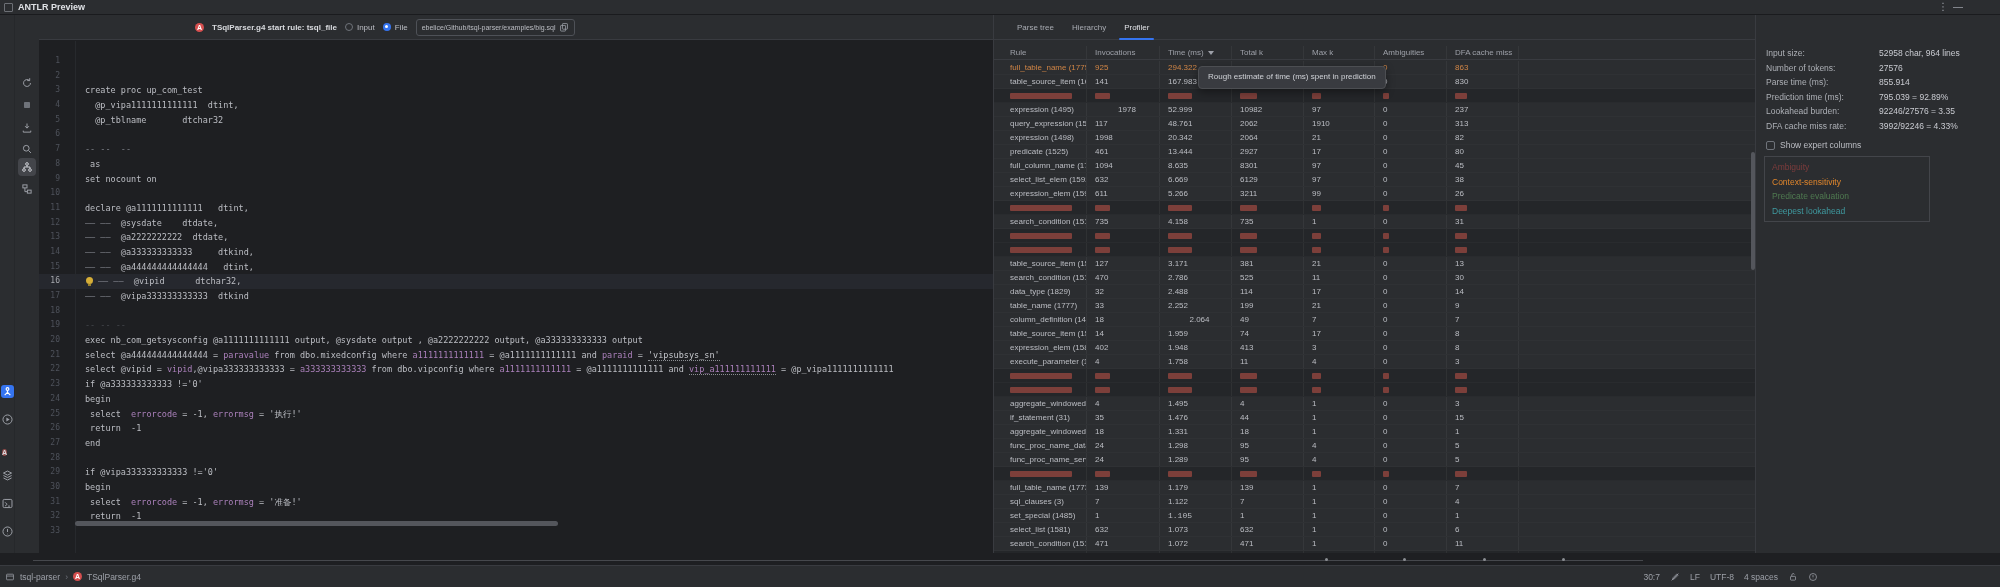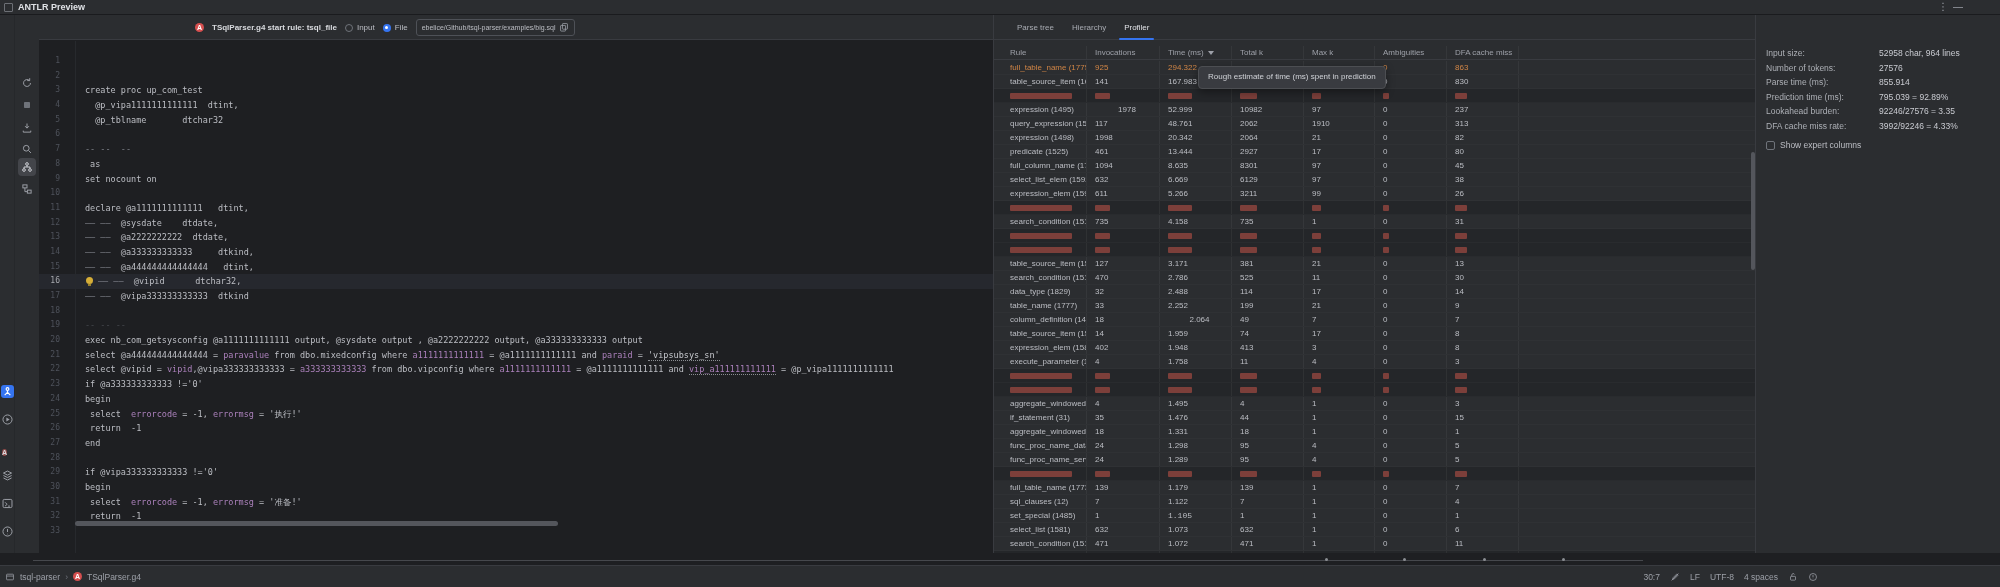--- a/index.html
+++ b/index.html
@@ -25,21 +25,21 @@
   .strip{position:absolute;left:15px;top:15px;width:24px;height:538px;background:#2b2d30;}
   .strip-icon{position:absolute;left:6px;width:12px;height:12px;color:#9da0a8;}
   .strip-icon.sel{left:3px;width:18px;height:18px;background:#43454a;border-radius:4px;display:flex;align-items:center;justify-content:center;}
 
   
   .etoolbar{position:absolute;left:39px;top:15px;width:954px;height:25px;background:#2b2d30;border-bottom:1px solid #393b40;box-sizing:border-box;}
   .etools{position:absolute;left:156px;top:3px;height:18px;display:flex;align-items:center;gap:8px;}
   .abadge{width:9px;height:9px;border-radius:50%;background:#d64f4f;position:relative;flex:none;}
   .abadge::after{content:"A";position:absolute;left:0;top:0;width:9px;height:9px;color:#fff;font-size:7px;font-weight:bold;line-height:9px;text-align:center;}
   .grammar-label{font-size:8px;font-weight:bold;color:#d8dade;white-space:nowrap;}
-  .radio-group{display:flex;align-items:flex-end;gap:4px;font-size:8px;color:#bcbec4;}
+  .radio-group{display:flex;align-items:flex-start;gap:4px;font-size:8px;color:#bcbec4;}
   .radio{width:8px;height:8px;border-radius:50%;box-sizing:border-box;flex:none;}
   .radio.off{border:1px solid #6f737a;}
   .radio.on{background:#3574f0;position:relative;}
   .radio.on::after{content:"";position:absolute;left:2.5px;top:2.5px;width:3px;height:3px;border-radius:50%;background:#fff;}
   .path-box{display:flex;align-items:center;gap:4px;height:15px;padding:0 5px;border:1px solid #4e5157;border-radius:3px;background:#2b2d30;font-size:7px;color:#bcbec4;white-space:nowrap;}
 
   
   .editor{position:absolute;left:39px;top:41px;width:954px;height:512px;background:#1e1f22;overflow:hidden;
           font-family:"DejaVu Sans Mono",monospace;font-size:8.5px;}
   .code{position:absolute;left:46px;top:13px;right:0;}
@@ -710,21 +710,21 @@
           <span class="tc first" style="width: 93px;">full_table_name (1773)</span>
           <span class="tc" style="width: 73px;">139</span>
           <span class="tc" style="width: 72px;">1.179</span>
           <span class="tc" style="width: 72px;">139</span>
           <span class="tc" style="width: 71px;">1</span>
           <span class="tc" style="width: 72px;">0</span>
           <span class="tc" style="width: 72px;">7</span>
           <span class="tc fill" style="flex: 1 1 0%;"></span>
         </div>
         <div class="trow ">
-          <span class="tc first" style="width: 93px;">sql_clauses (12)</span>
+          <span class="tc first" style="width: 93px;">sql_clauses (3)</span>
           <span class="tc" style="width: 73px;">7</span>
           <span class="tc" style="width: 72px;">1.122</span>
           <span class="tc" style="width: 72px;">7</span>
           <span class="tc" style="width: 71px;">1</span>
           <span class="tc" style="width: 72px;">0</span>
           <span class="tc" style="width: 72px;">4</span>
           <span class="tc fill" style="flex: 1 1 0%;"></span>
         </div>
         <div class="trow ">
           <span class="tc first" style="width: 93px;">set_special (1485)</span>
@@ -796,20 +796,26 @@
         </div>
         <div class="srow">
           <span class="lbl">DFA cache miss rate:</span>
           <span class="val">3992/92246 = 4.33%</span>
         </div>
       </div>
     <div class="chk">
       <span class="chk-box"></span>
       <span>Show expert columns</span>
     </div>
+    <div class="legend" id="legend">
+        <div class="legend-item" style="color: rgb(126, 60, 60);">Ambiguity</div>
+        <div class="legend-item" style="color: rgb(224, 134, 44);">Context-sensitivity</div>
+        <div class="legend-item" style="color: rgb(79, 122, 80);">Predicate evaluation</div>
+        <div class="legend-item" style="color: rgb(63, 153, 159);">Deepest lookahead</div>
+      </div>
   </div>
 
   <div class="bstrip">
     <div class="bline"></div>
     <span class="bdot" style="left:1325px;"></span>
     <span class="bdot" style="left:1403px;"></span>
     <span class="bdot" style="left:1483px;"></span>
     <span class="bdot" style="left:1562px;"></span>
   </div>
 

